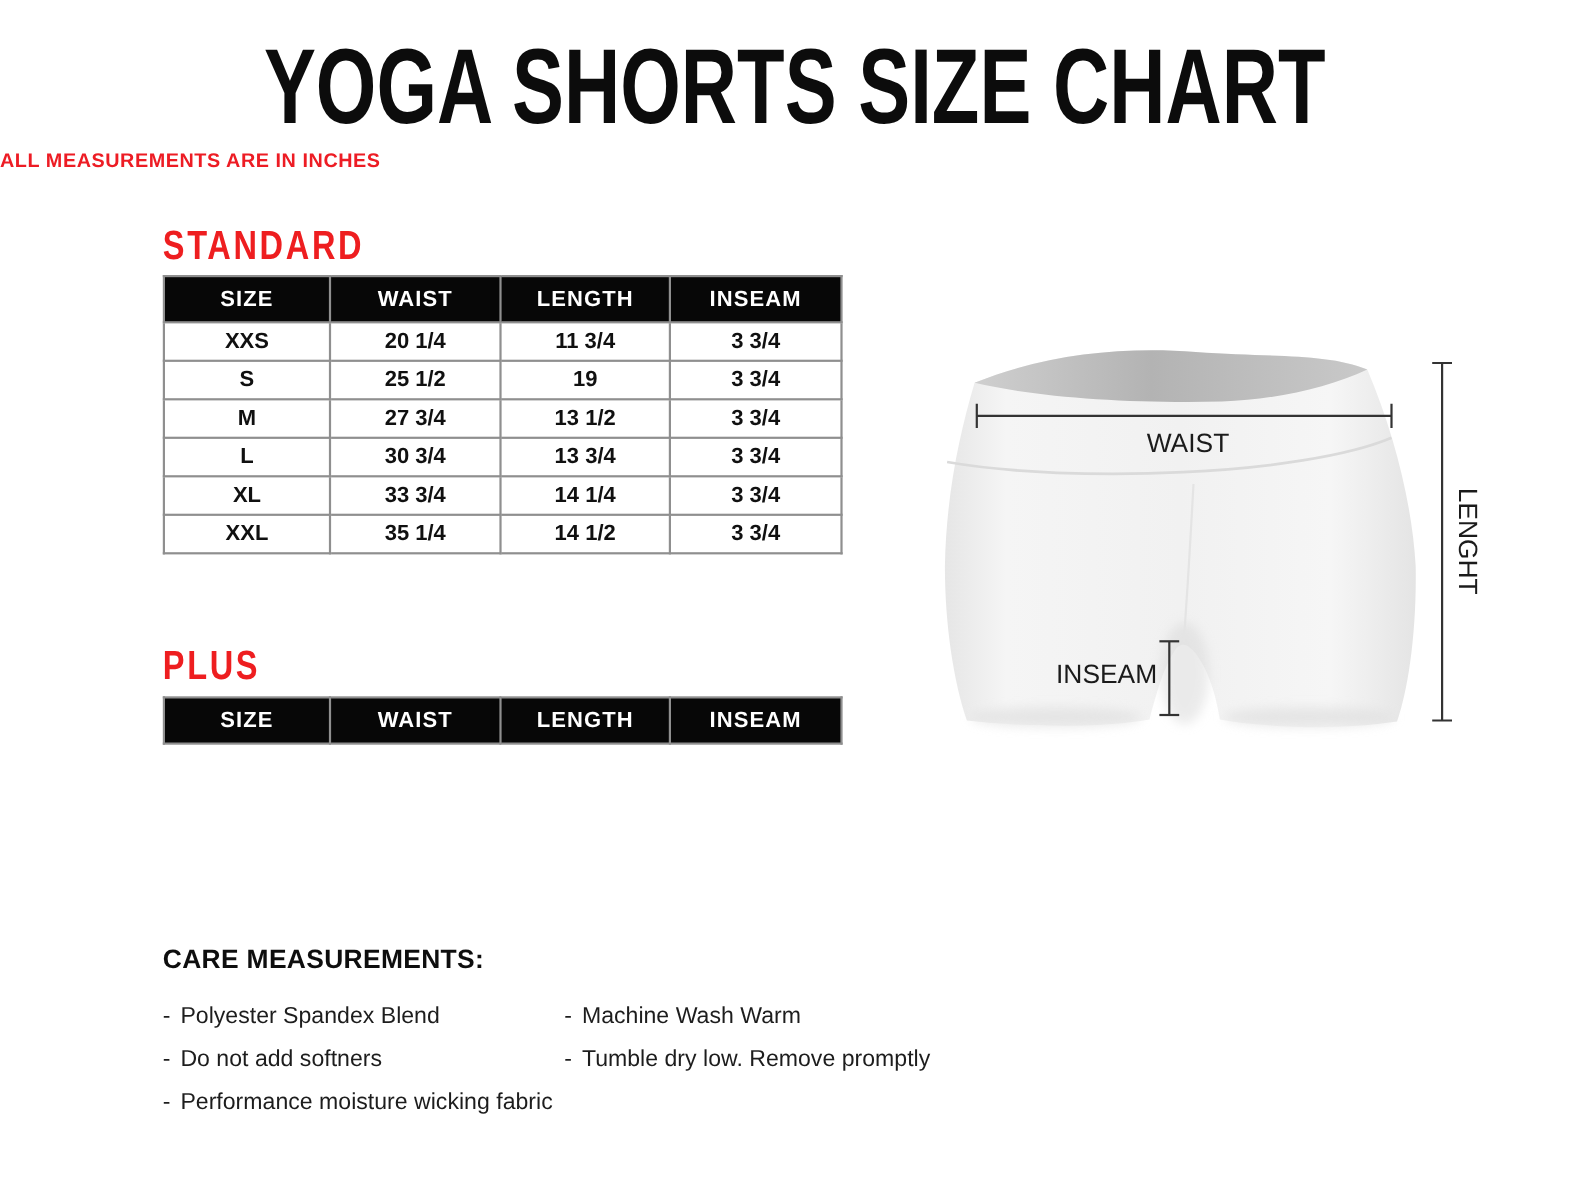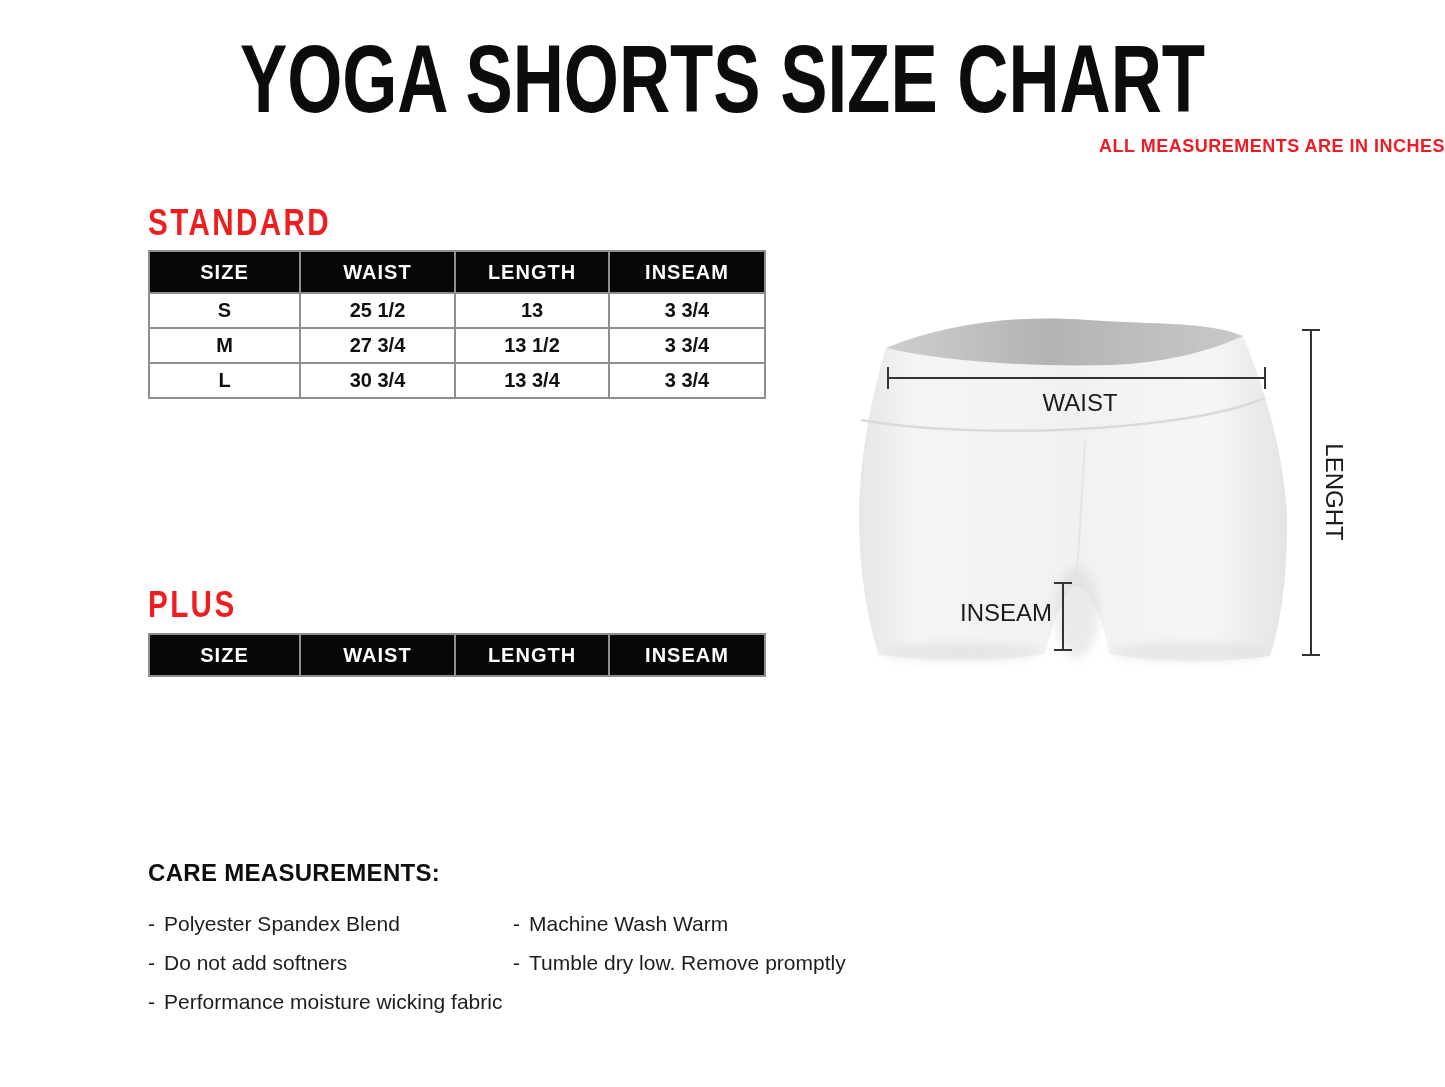--- a/index.html
+++ b/index.html
@@ -9,21 +9,21 @@
   }
   .abs{position:absolute;}
 
   
   .title{
     top:30px;left:0;width:100%;text-align:center;
     font-size:97px;line-height:97px;font-weight:700;color:#0c0c0c;
     transform:scaleX(.73);white-space:nowrap;letter-spacing:0;
   }
   .subtitle{
-    top:136px;left:0;width:100%;text-align:right;
+    top:136px;left:0;width:100%;text-align:left;
     font-size:18px;line-height:20px;font-weight:700;letter-spacing:.5px;
     color:#ed1c24;white-space:nowrap;
   }
 
   
   .section-heading{
     left:148px;font-size:37px;line-height:37px;font-weight:700;
     color:#ee1e20;letter-spacing:3px;transform:scaleX(.8);
     transform-origin:left center;white-space:nowrap;
   }
@@ -85,35 +85,53 @@
   <thead>
     <tr>
       <th>SIZE</th>
       <th>WAIST</th>
       <th>LENGTH</th>
       <th>INSEAM</th>
     </tr>
   </thead>
   <tbody>
     <tr>
+      <td>XXS</td>
+      <td>20 1/4</td>
+      <td>11 3/4</td>
+      <td>3 3/4</td>
+    </tr>
+    <tr>
       <td>S</td>
       <td>25 1/2</td>
-      <td>13</td>
+      <td>19</td>
       <td>3 3/4</td>
     </tr>
     <tr>
       <td>M</td>
       <td>27 3/4</td>
       <td>13 1/2</td>
       <td>3 3/4</td>
     </tr>
     <tr>
       <td>L</td>
       <td>30 3/4</td>
       <td>13 3/4</td>
+      <td>3 3/4</td>
+    </tr>
+    <tr>
+      <td>XL</td>
+      <td>33 3/4</td>
+      <td>14 1/4</td>
+      <td>3 3/4</td>
+    </tr>
+    <tr>
+      <td>XXL</td>
+      <td>35 1/4</td>
+      <td>14 1/2</td>
       <td>3 3/4</td>
     </tr>
   </tbody>
 </table>
 
 <div class="abs section-heading heading-plus">PLUS</div>
 
 <table class="size-table table-plus">
   <colgroup>
       <col style="width:151px">

